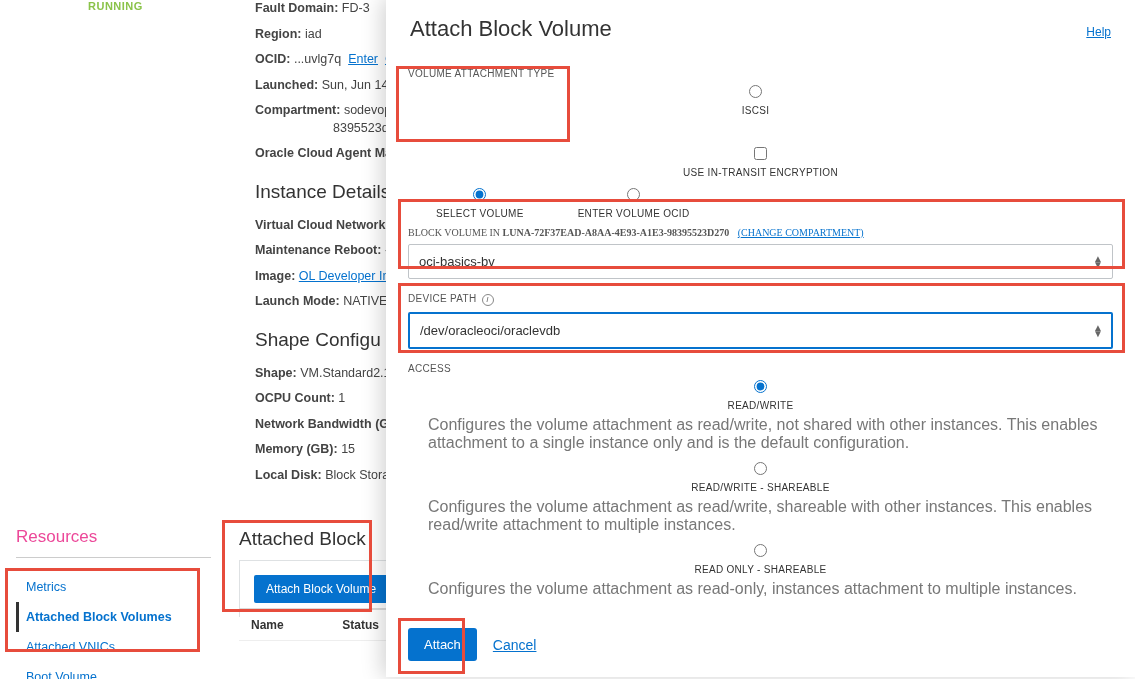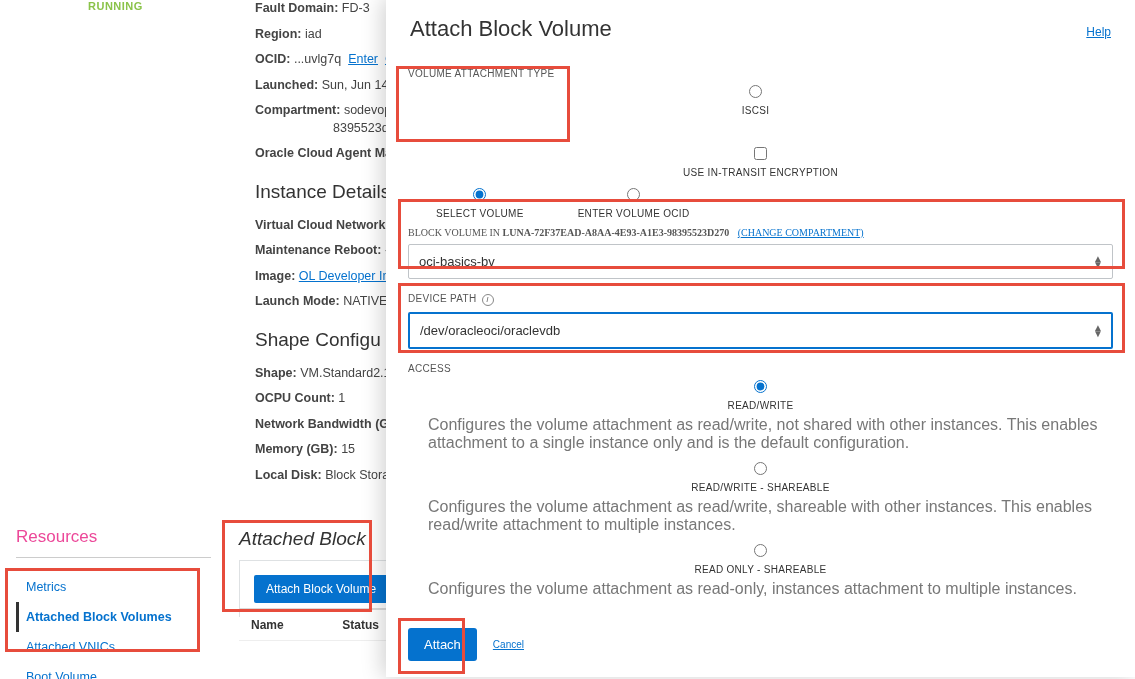--- a/index.html
+++ b/index.html
@@ -10,21 +10,21 @@
     
     .running-pill { position: absolute; top: 0; left: 88px; font-size: 11px; color: #8bc34a; font-weight: 600; letter-spacing: 0.5px; }
     
     .details-col { position: absolute; left: 255px; top: 0; width: 380px; }
     .details-col .kv { margin-bottom: 8px; font-size: 12.5px; color: #444; line-height: 1.4; }
     .details-col .kv b { font-weight: 700; }
     .details-col a { color: #0572ce; text-decoration: underline; }
     
     .section-h { font-size: 19px; color: #333; margin: 18px 0 14px 0; font-weight: 400; }
     
-    .attached-h { position: absolute; left: 239px; top: 528px; font-size: 19px; font-style: italic; }
+    .attached-h { position: absolute; left: 239px; top: 528px; font-size: 19px; }
     
     .attach-btn-container { position: absolute; left: 239px; top: 560px; border: 1px solid #dee1e3; border-bottom: none; padding: 14px; background: #fff; width: 380px; }
     .attach-btn { background: #0572ce; color: #fff; border: none; padding: 7px 12px; font-size: 12px; cursor: pointer; border-radius: 2px; }
     
     .tbl-header { position: absolute; left: 239px; top: 608px; border-top: 2px solid #dadada; border-bottom: 1px solid #eee; padding: 8px 0; width: 380px; font-size: 12px; font-weight: 700; }
     .tbl-header .col1 { display: inline-block; padding-left: 12px; width: 100px; }
     .tbl-header .col2 { display: inline-block; }
     
     .resources { position: absolute; left: 16px; top: 527px; width: 195px; }
     .resources h3 { font-size: 17px; font-weight: 500; color: #ec4899; padding-bottom: 10px; border-bottom: 1px solid #ccc; }
@@ -62,21 +62,21 @@
     .chev { position: absolute; right: 10px; top: 50%; transform: translateY(-50%); font-size: 10px; color: #666; pointer-events: none; display:flex; flex-direction: column; line-height: 6px; }
     
     .info-icon { display: inline-block; width: 12px; height: 12px; border: 1px solid #888; border-radius: 50%; font-size: 8px; text-align: center; line-height: 10px; color: #666; font-style: italic; margin-left: 2px; }
     
     .access-block { margin-top: 4px; }
     .access-opt { margin-bottom: 10px; }
     .access-opt .desc { font-size: 16px; color: #777; margin-left: 20px; margin-top: 3px; text-transform: none; letter-spacing: 0; }
     
     .modal-foot { padding: 16px 22px; display: flex; gap: 16px; align-items: center; }
     .btn-primary { background: #0572ce; color: #fff; border: none; padding: 9px 16px; font-size: 13px; border-radius: 3px; cursor: pointer; }
-    .link-cancel { color: #0572ce; text-decoration: underline; font-size: 10px; cursor: pointer; }
+    .link-cancel { color: #0572ce; text-decoration: underline; font-size: 14px; cursor: pointer; }
   </style>
 </head>
 <body>
 
 <div class="bg-page">
   <div class="running-pill">RUNNING</div>
 
   <div class="details-col">
     <div class="kv"><b>Fault Domain:</b> <span>FD-3</span></div>
     <div class="kv"><b>Region:</b> <span>iad</span></div>

